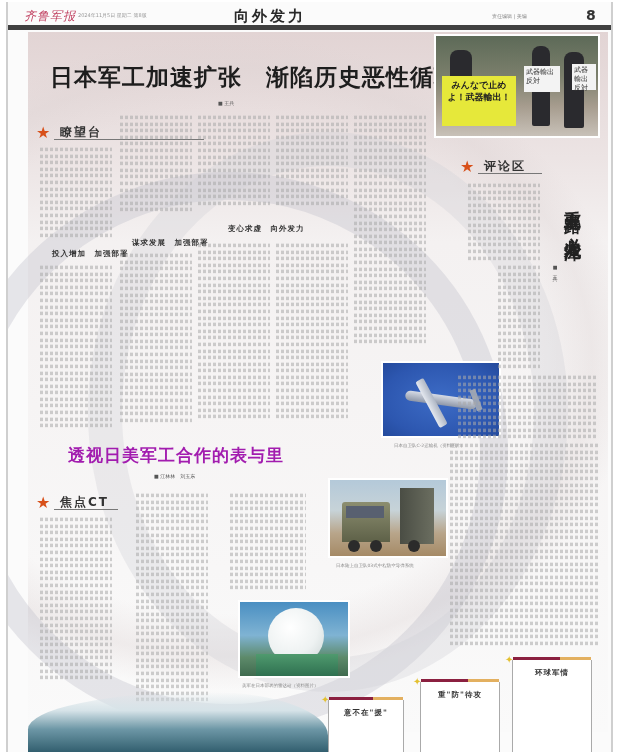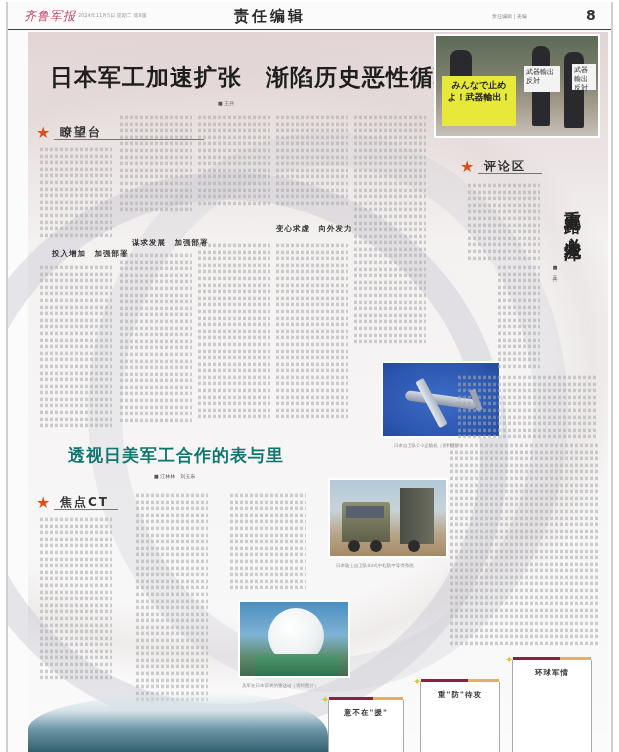--- a/index.html
+++ b/index.html
@@ -1,19 +1,19 @@
 <!DOCTYPE html>
 <html><head>
 <meta charset="utf-8">
 <style>
   * { box-sizing: border-box; margin: 0; padding: 0; }
   html, body { width: 619px; height: 752px; overflow: hidden; background: #fff; }
   body { font-family: "DejaVu Sans", sans-serif; color: #333; position: relative; }
   .page { position: absolute; left: 6px; top: 2px; width: 607px; height: 750px; border-left: 2px solid #cfcfcf; border-right: 2px solid #cfcfcf; background: #fbfbfb; overflow: hidden; }
-  .header { position: absolute; left: 0; top: 0; width: 603px; height: 28px; border-bottom: 1px solid #404040; }
+  .header { position: absolute; left: 0; top: 0; width: 603px; height: 28px; border-bottom: 5px solid #404040; }
   .masthead { position: absolute; left: 16px; top: 6px; font-family: "DejaVu Serif", serif; font-size: 12px; color: #c04060; font-style: italic; letter-spacing: 1px; }
   .dateline { position: absolute; left: 70px; top: 10px; font-size: 5px; color: #999; }
   .section-title { position: absolute; left: 226px; top: 5px; font-size: 15px; font-weight: bold; color: #2a2a2a; letter-spacing: 3px; }
   .editors { position: absolute; left: 484px; top: 11px; font-size: 5px; color: #888; }
   .page-num { position: absolute; left: 578px; top: 5px; font-size: 14px; font-weight: bold; color: #333; }
 
   .hero-bg { position: absolute; left: 20px; top: 30px; width: 580px; height: 700px;
     background:
       radial-gradient(ellipse 520px 420px at 200px 330px, rgba(255,255,255,0) 60%, rgba(220,210,210,0.35) 70%, rgba(255,255,255,0) 78%),
       linear-gradient(180deg, #e2d4d4 0%, #ece4e4 18%, #f4f1f1 30%, #fafafa 100%); }
@@ -37,21 +37,21 @@
 
   .vertical-title { position: absolute; left: 556px; top: 195px; width: 20px; font-size: 17px; font-weight: bold; line-height: 22px; color: #222; writing-mode: vertical-rl; letter-spacing: 2px; }
   .vertical-author { position: absolute; left: 544px; top: 262px; font-size: 5px; color: #555; writing-mode: vertical-rl; }
 
   .plane-photo { position: absolute; left: 373px; top: 359px; width: 120px; height: 77px; background: radial-gradient(ellipse at 50% 50%, #3d6cc6 0%, #2d57b0 70%, #244a9c 100%); border: 2px solid #fff; overflow: hidden; }
   .plane-body { position: absolute; left: 22px; top: 32px; width: 72px; height: 10px; background: linear-gradient(180deg, #d6dbe5, #8e97a8); border-radius: 6px; transform: rotate(8deg); }
   .plane-wing { position: absolute; left: 44px; top: 14px; width: 9px; height: 52px; background: linear-gradient(90deg, #e4e8ef, #aeb6c4); transform: rotate(-28deg); border-radius: 2px; }
   .plane-tail { position: absolute; left: 90px; top: 26px; width: 6px; height: 22px; background: #9aa3b4; transform: rotate(-20deg); }
   .caption { position: absolute; font-size: 4.5px; color: #888; white-space: nowrap; }
 
-  .headline2 { position: absolute; left: 60px; top: 442px; font-family: "DejaVu Serif", serif; font-size: 17px; font-weight: bold; color: #0f766e; letter-spacing: 1px; white-space: nowrap; }
+  .headline2 { position: absolute; left: 60px; top: 442px; font-family: "DejaVu Serif", serif; font-size: 17px; font-weight: bold; color: #a21caf; letter-spacing: 1px; white-space: nowrap; }
   .byline2 { position: absolute; left: 146px; top: 471px; font-size: 5px; color: #555; }
 
   .truck-photo { position: absolute; left: 320px; top: 476px; width: 120px; height: 80px; background: linear-gradient(180deg, #b4c9d9 0%, #c7d3d8 40%, #b8a58a 70%, #a58a66 100%); border: 2px solid #fff; overflow: hidden; }
   .truck-cab { position: absolute; left: 12px; top: 22px; width: 48px; height: 40px; background: linear-gradient(180deg, #8c8e70, #5e6148); border-radius: 3px 3px 0 0; }
   .truck-win { position: absolute; left: 16px; top: 26px; width: 38px; height: 12px; background: #586070; }
   .truck-launcher { position: absolute; left: 70px; top: 8px; width: 34px; height: 56px; background: linear-gradient(90deg, #4a4d44, #6b6e60); }
   .truck-wheel { position: absolute; top: 60px; width: 12px; height: 12px; border-radius: 50%; background: #2b2b2b; }
 
   .radome-photo { position: absolute; left: 230px; top: 598px; width: 112px; height: 78px; background: linear-gradient(180deg, #4a8fc2 0%, #7fb3d3 45%, #5d8a6a 75%, #3f6a4e 100%); border: 2px solid #fff; overflow: hidden; }
   .dome { position: absolute; left: 28px; top: 6px; width: 56px; height: 56px; border-radius: 50%; background: radial-gradient(circle at 40% 35%, #ffffff 0%, #eef2f2 55%, #c9d3d3 100%); }
@@ -67,21 +67,21 @@
   .watermark { position: absolute; left: 402px; top: 718px; font-size: 15px; color: rgba(255,255,255,0.95); text-shadow: 0 0 2px #555, 0 0 1px #333; letter-spacing: 1px; white-space: nowrap; }
 </style>
 </head>
 <body>
 
 <div class="page">
 
   <div class="header">
     <span class="masthead">齐鲁军报</span>
     <span class="dateline">2024年11月5日 星期二 第8版</span>
-    <span class="section-title">责任编辑</span>
+    <span class="section-title">向外发力</span>
     <span class="editors">责任编辑 | 美编</span>
     <span class="page-num">8</span>
   </div>
 
   <div class="hero-bg"></div>
   <div class="arc" style="left:-60px; top:170px; width:560px; height:560px; border-color: rgba(190,190,200,0.35);"></div>
   <div class="arc" style="left:80px; top:130px; width:480px; height:560px; border-width:34px; border-color: rgba(210,210,215,0.35);"></div>
 
   <div class="headline1">日本军工加速扩张　渐陷历史恶性循环</div>
   <div class="byline1">■ 王兵</div>
@@ -202,21 +202,21 @@
       <div class="line"></div>
       <div class="line"></div>
       <div class="line"></div>
       <div class="line"></div>
       <div class="line"></div>
       <div class="line"></div>
       <div class="line"></div>
       <div class="line"></div>
       <div class="line"></div>
   </div>
-  <div class="subhead" style="left:220px; top:222px;margin-left:48px;">变心求虚　向外发力</div>
+  <div class="subhead" style="left:220px; top:222px;">变心求虚　向外发力</div>
   <div class="col" style="left:268px; top:112px; width:72px; height:100px;">
     <div class="line"></div>
       <div class="line"></div>
       <div class="line"></div>
       <div class="line"></div>
       <div class="line"></div>
       <div class="line"></div>
       <div class="line"></div>
       <div class="line"></div>
       <div class="line"></div>

